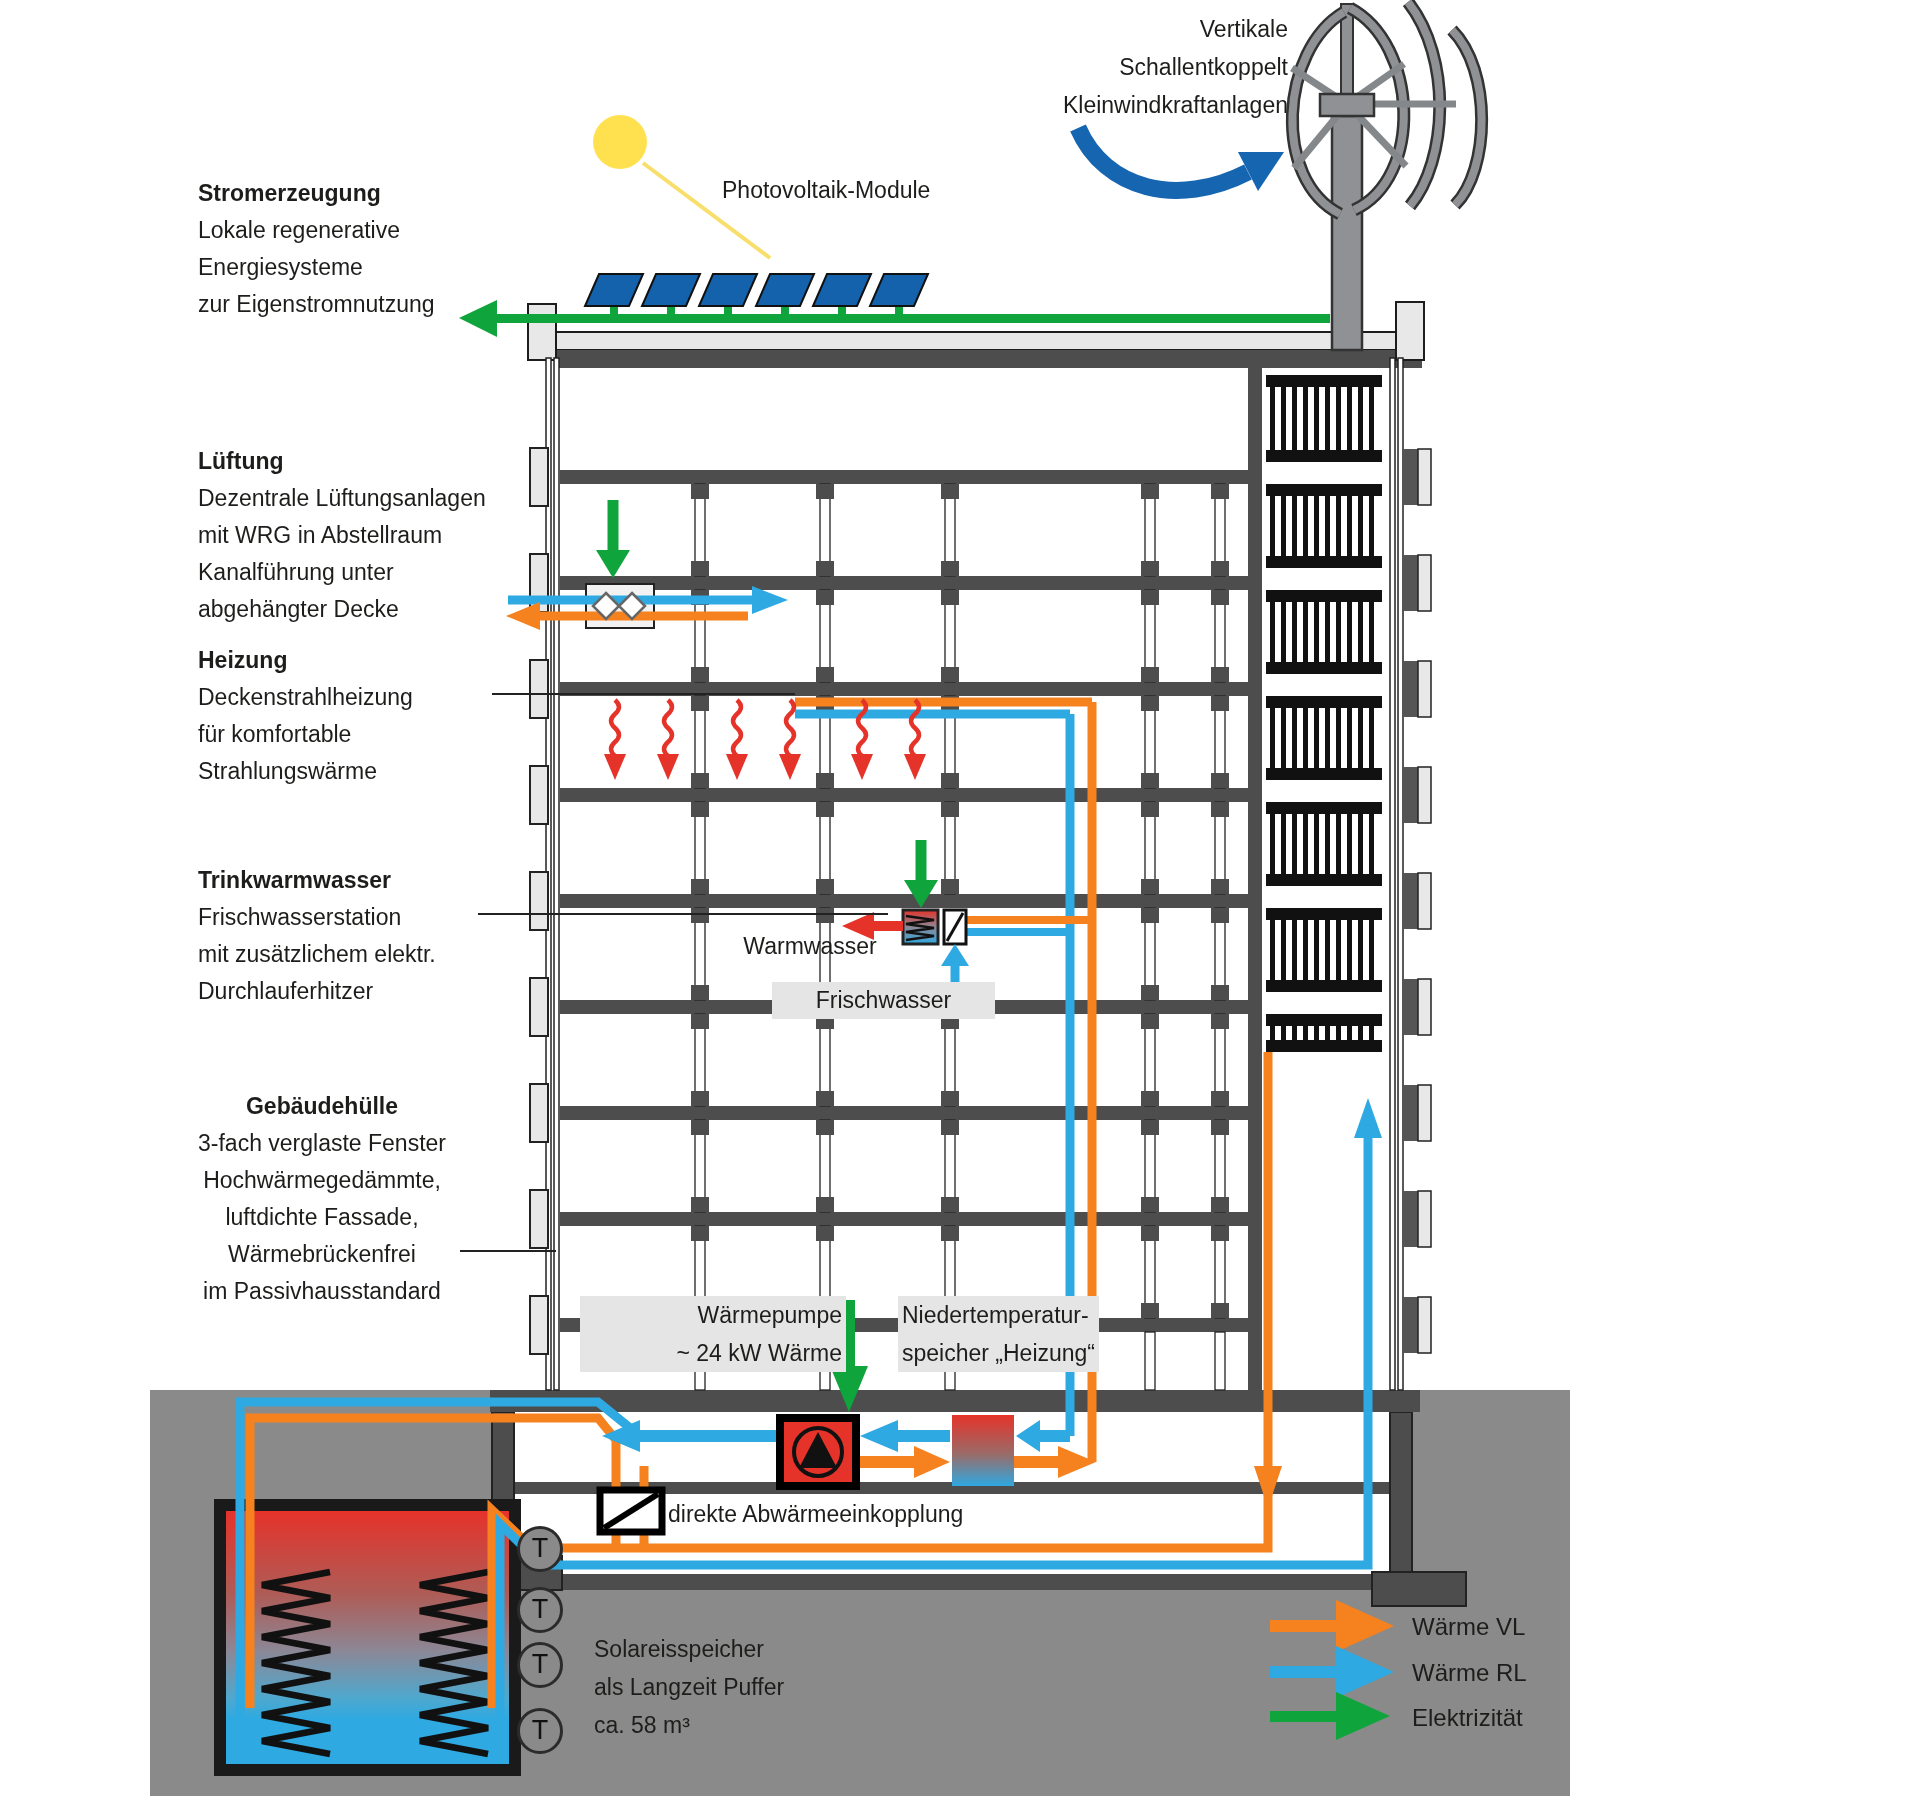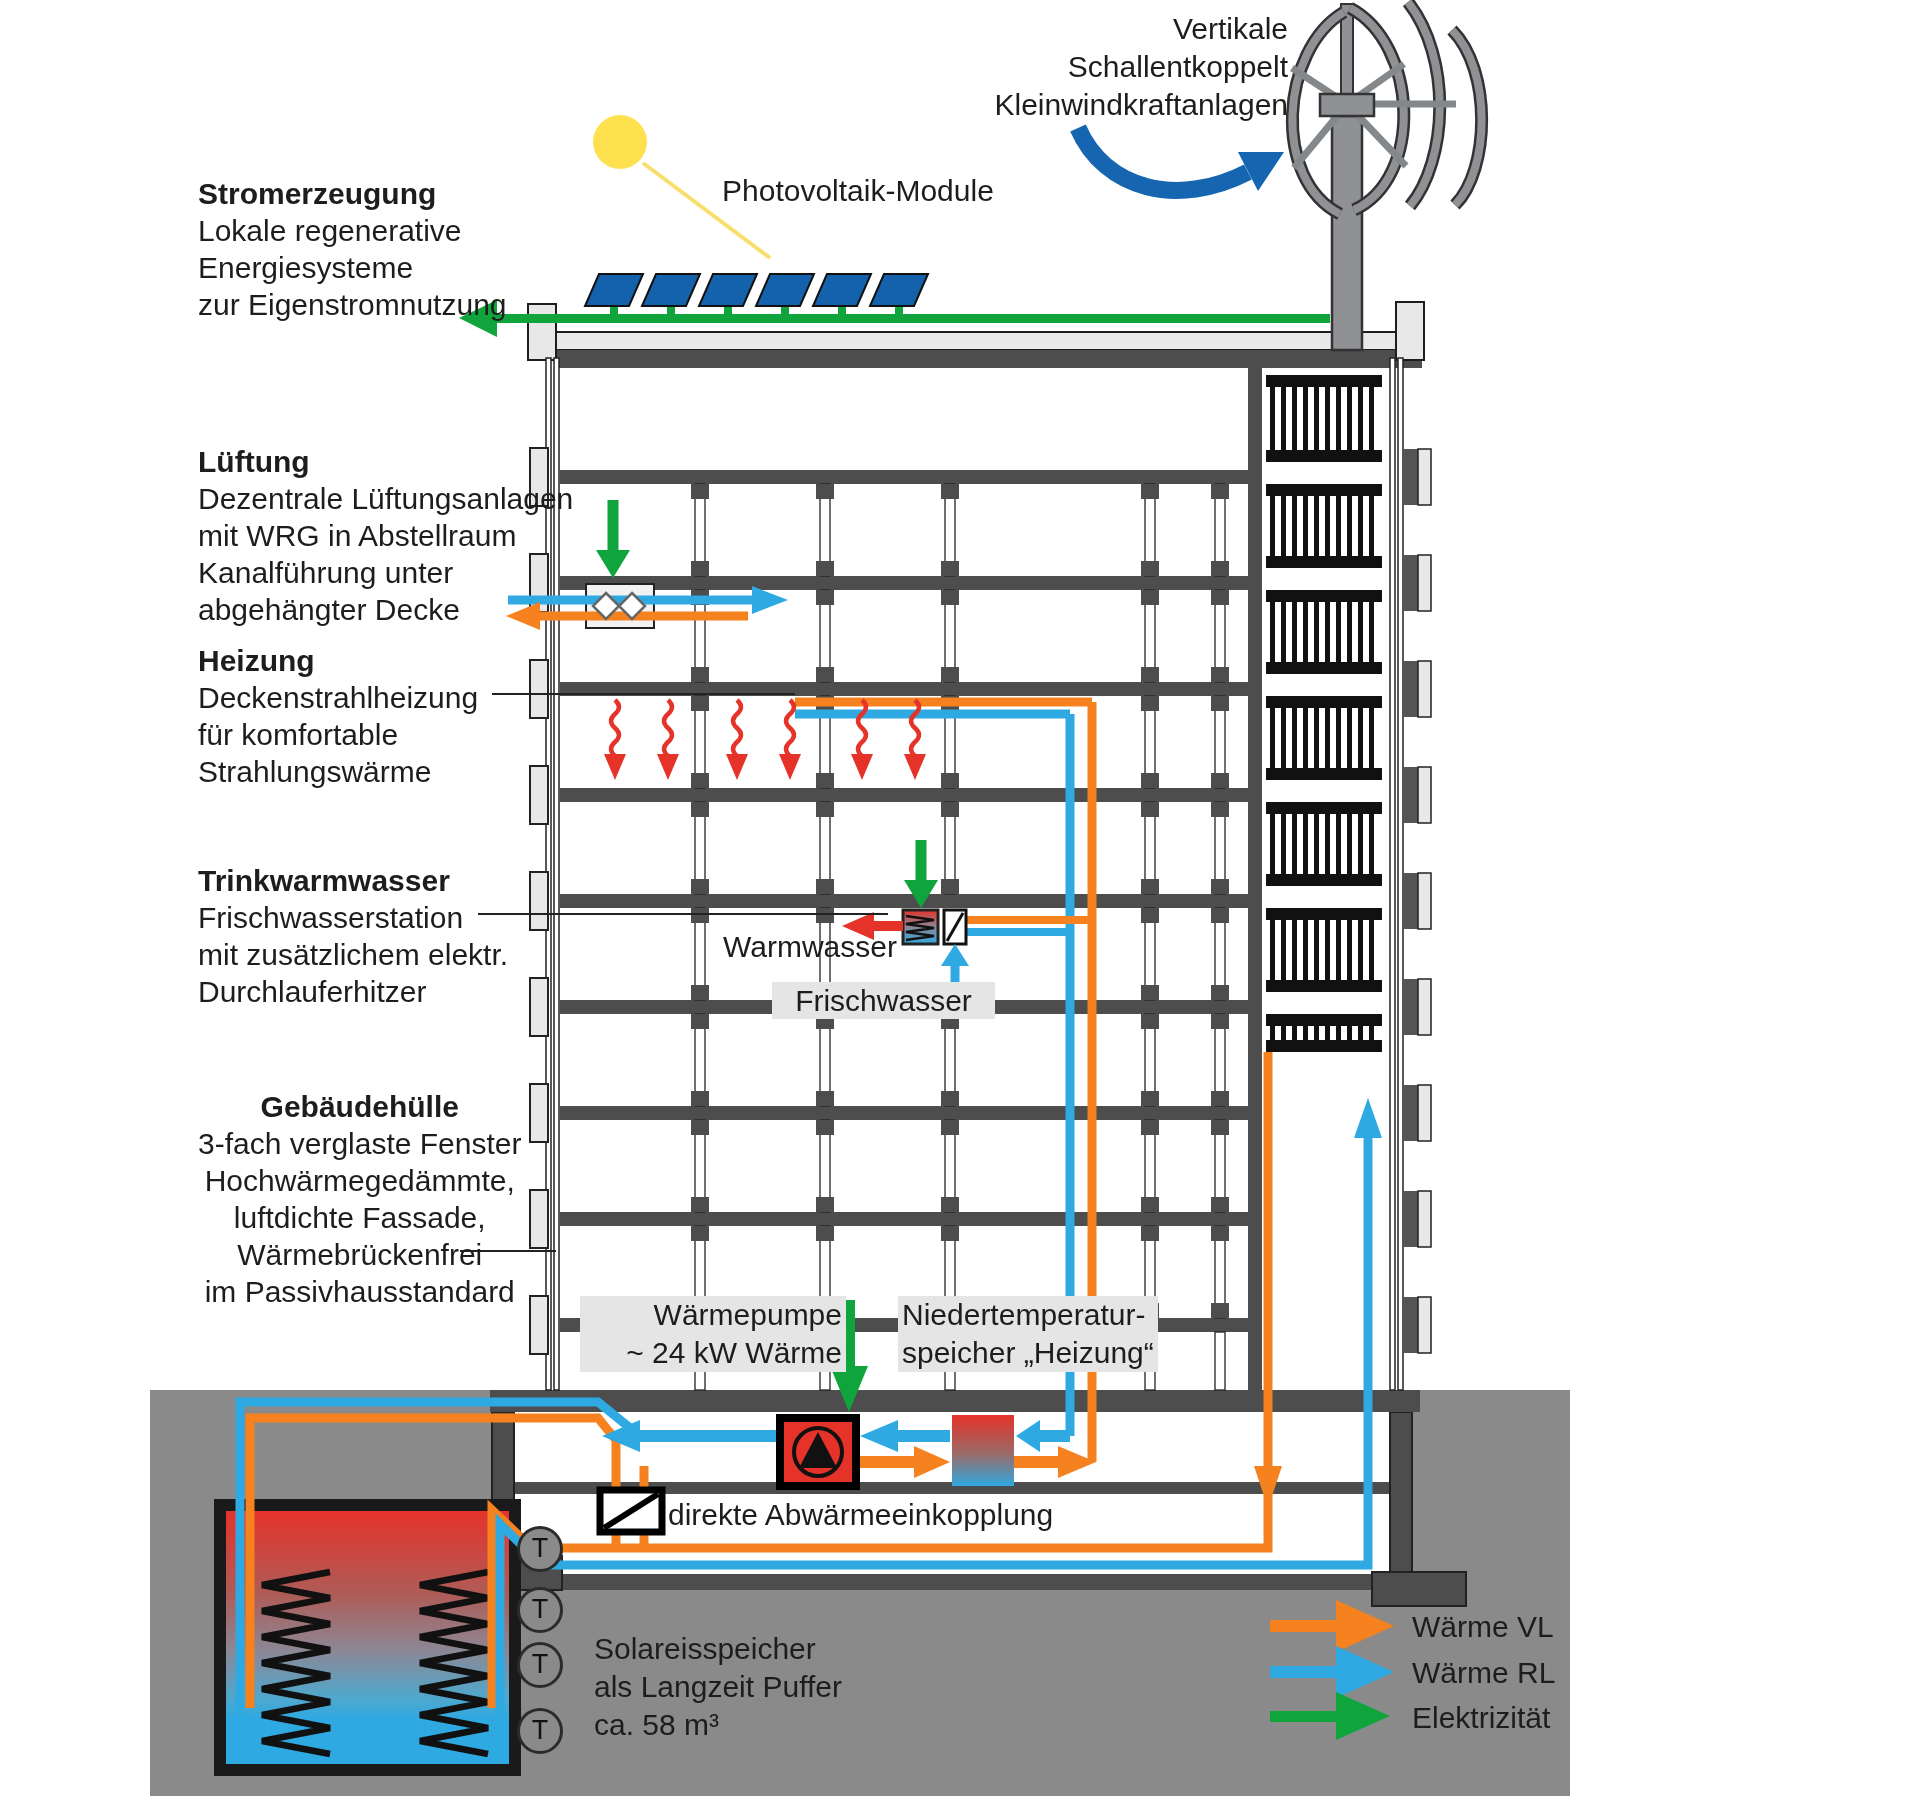--- a/index.html
+++ b/index.html
@@ -1,26 +1,26 @@
 <!DOCTYPE html>
 <html><head>
 <meta charset="utf-8">
 <style>
   html,body{margin:0;padding:0;background:#ffffff;}
   #stage{position:relative;width:1920px;height:1809px;background:#ffffff;overflow:hidden;
          font-family:"Liberation Sans",sans-serif;color:#1D1D1B;}
   #diagram-svg{position:absolute;left:0;top:0;}
-  .lbl{position:absolute;font-size:30px;line-height:37px;color:#1D1D1B;white-space:nowrap;}
+  .lbl{position:absolute;font-size:23px;line-height:37px;color:#1D1D1B;white-space:nowrap;}
   .ttl{font-weight:bold;}
   .right{text-align:right;}
   .center{text-align:center;}
   .whitebg{background:#e5e5e5;padding:0 4px;}
   .sensor{position:absolute;width:40px;height:40px;border:3px solid #2b2b2b;border-radius:50%;
           background:#8A8A8A;font-size:27px;line-height:38px;text-align:center;color:#111;}
-  .legend-label{font-size:30px;line-height:34px;}
+  .legend-label{font-size:24px;line-height:34px;}
 </style>
 </head>
 <body>
 
 <div id="stage">
 
 <svg id="diagram-svg" width="1920" height="1809" viewBox="0 0 1920 1809">
 
   <g>
     <rect x="150" y="1390" width="1420" height="406" fill="#8A8A8A"></rect>

